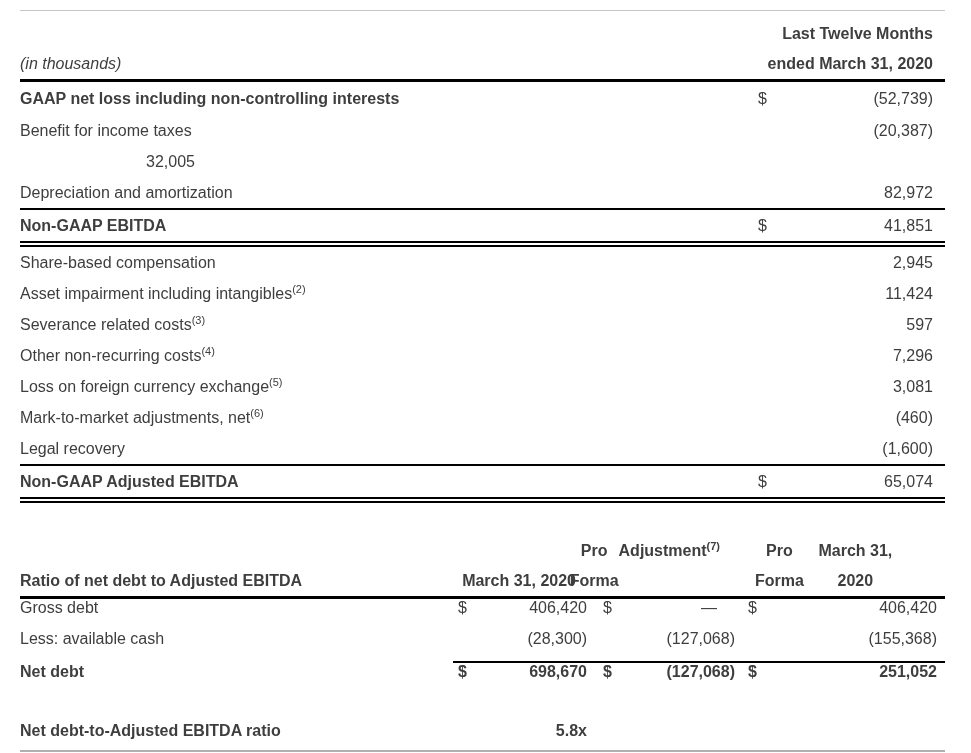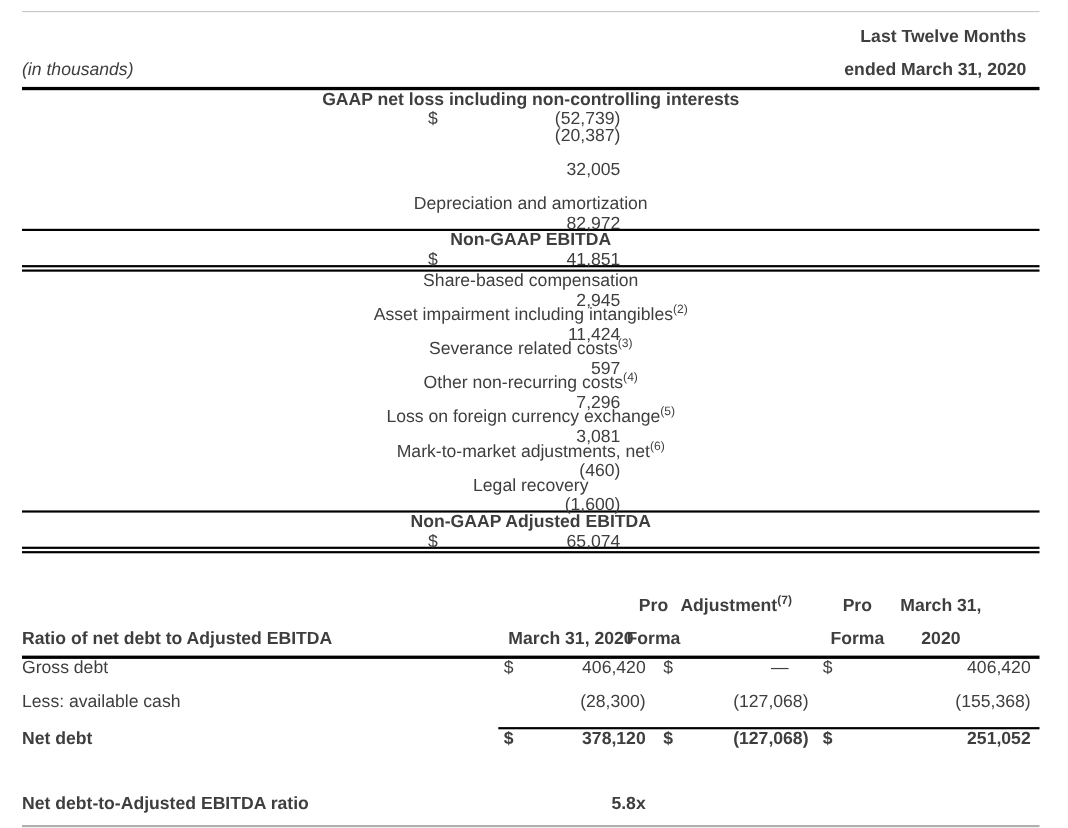--- a/index.html
+++ b/index.html
@@ -13,21 +13,21 @@
   
   .t1 { position:absolute; top:10px; left:20px; width:925px; }
   .t1-head {
     display:flex; justify-content:space-between; align-items:flex-end;
     height:72px; box-sizing:border-box;
     border-top:1px solid #c6c6c6; border-bottom:3px solid #000000;
   }
   .unit-note { font-style:italic; line-height:30px; }
   .period-head { text-align:right; font-weight:bold; line-height:30px; padding-right:12px; }
 
-  .row { display:flex; align-items:center; height:31px;flex-direction:column; }
+  .row { display:flex; align-items:center; height:31px; }
   .row.first { height:33px; }
   .lbl { flex:1; }
   .lb  { font-weight:bold; }
   .num { width:187px; display:flex; box-sizing:border-box; padding-right:12px; }
   .num .val { margin-left:auto; }
 
   .rule  { height:2px; background:#000000; }
   .drule { height:6px; box-sizing:border-box; border-top:2px solid #000000; border-bottom:2px solid #000000; }
 
   
@@ -72,20 +72,21 @@
 
     <div class="row first">
       <div class="lbl lb">GAAP net loss including non-controlling interests</div>
       <div class="num">
         <span class="cur">$</span>
         <span class="val">(52,739)</span>
       </div>
     </div>
 
     <div class="row">
+      <div class="lbl">Benefit for income taxes</div>
       <div class="num">
         <span class="cur"></span>
         <span class="val">(20,387)</span>
       </div>
     </div>
 
     <div class="row">
       <div class="num">
         <span class="cur"></span>
         <span class="val">32,005</span>
@@ -229,21 +230,21 @@
         <span class="val">(155,368)</span>
       </div>
     </div>
 
     <div class="partial-rule"></div>
 
     <div class="t2row boldrow">
       <div class="lbl">Net debt</div>
       <div class="c c2">
         <span class="cur">$</span>
-        <span class="val">378,120</span>
+        <span class="val">698,670</span>
       </div>
       <div class="c c3">
         <span class="cur">$</span>
         <span class="val">(127,068)</span>
       </div>
       <div class="c c4">
         <span class="cur">$</span>
         <span class="val">251,052</span>
       </div>
     </div>

